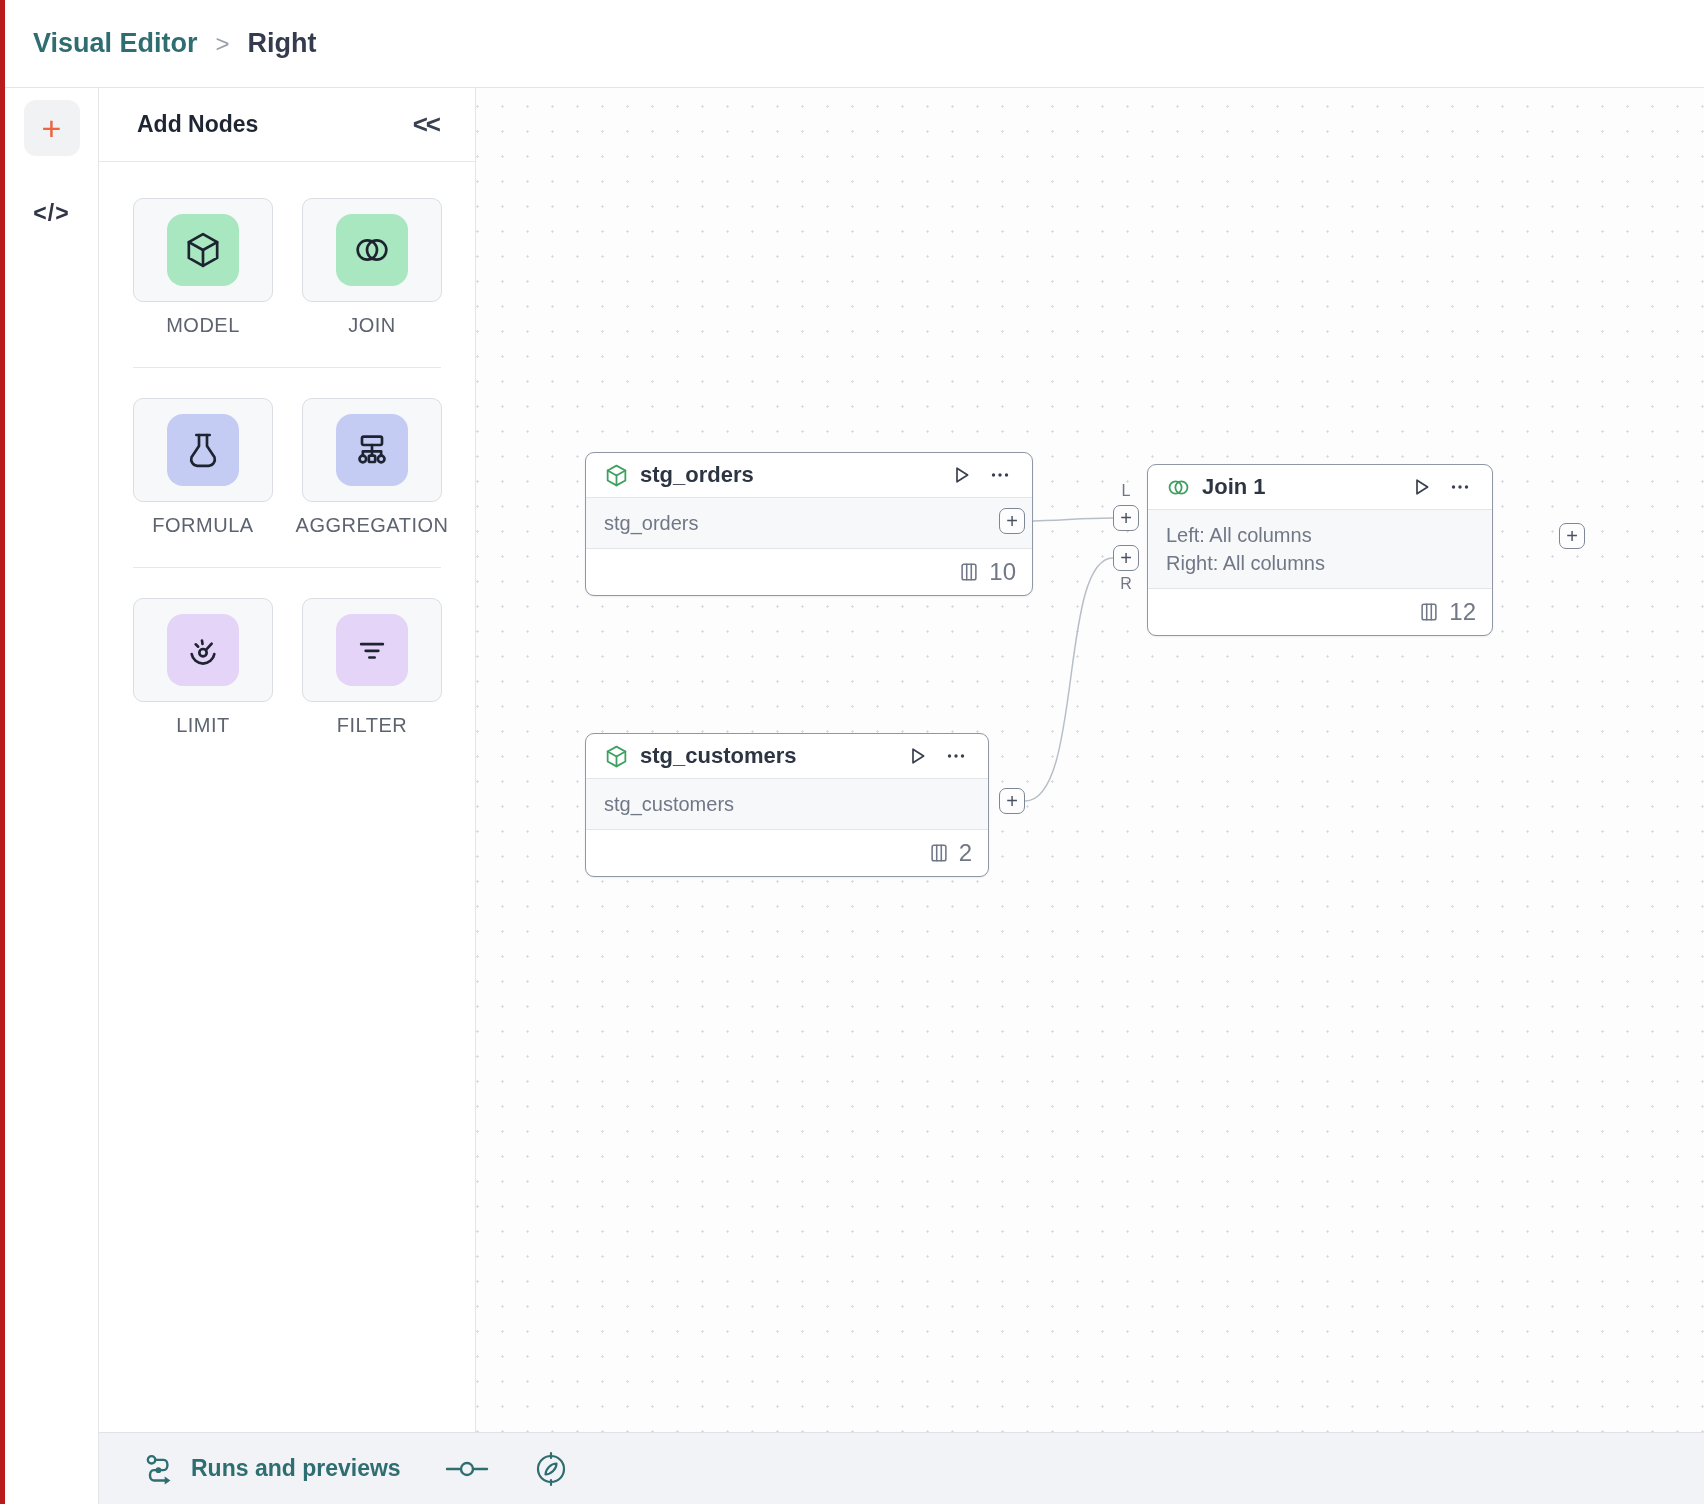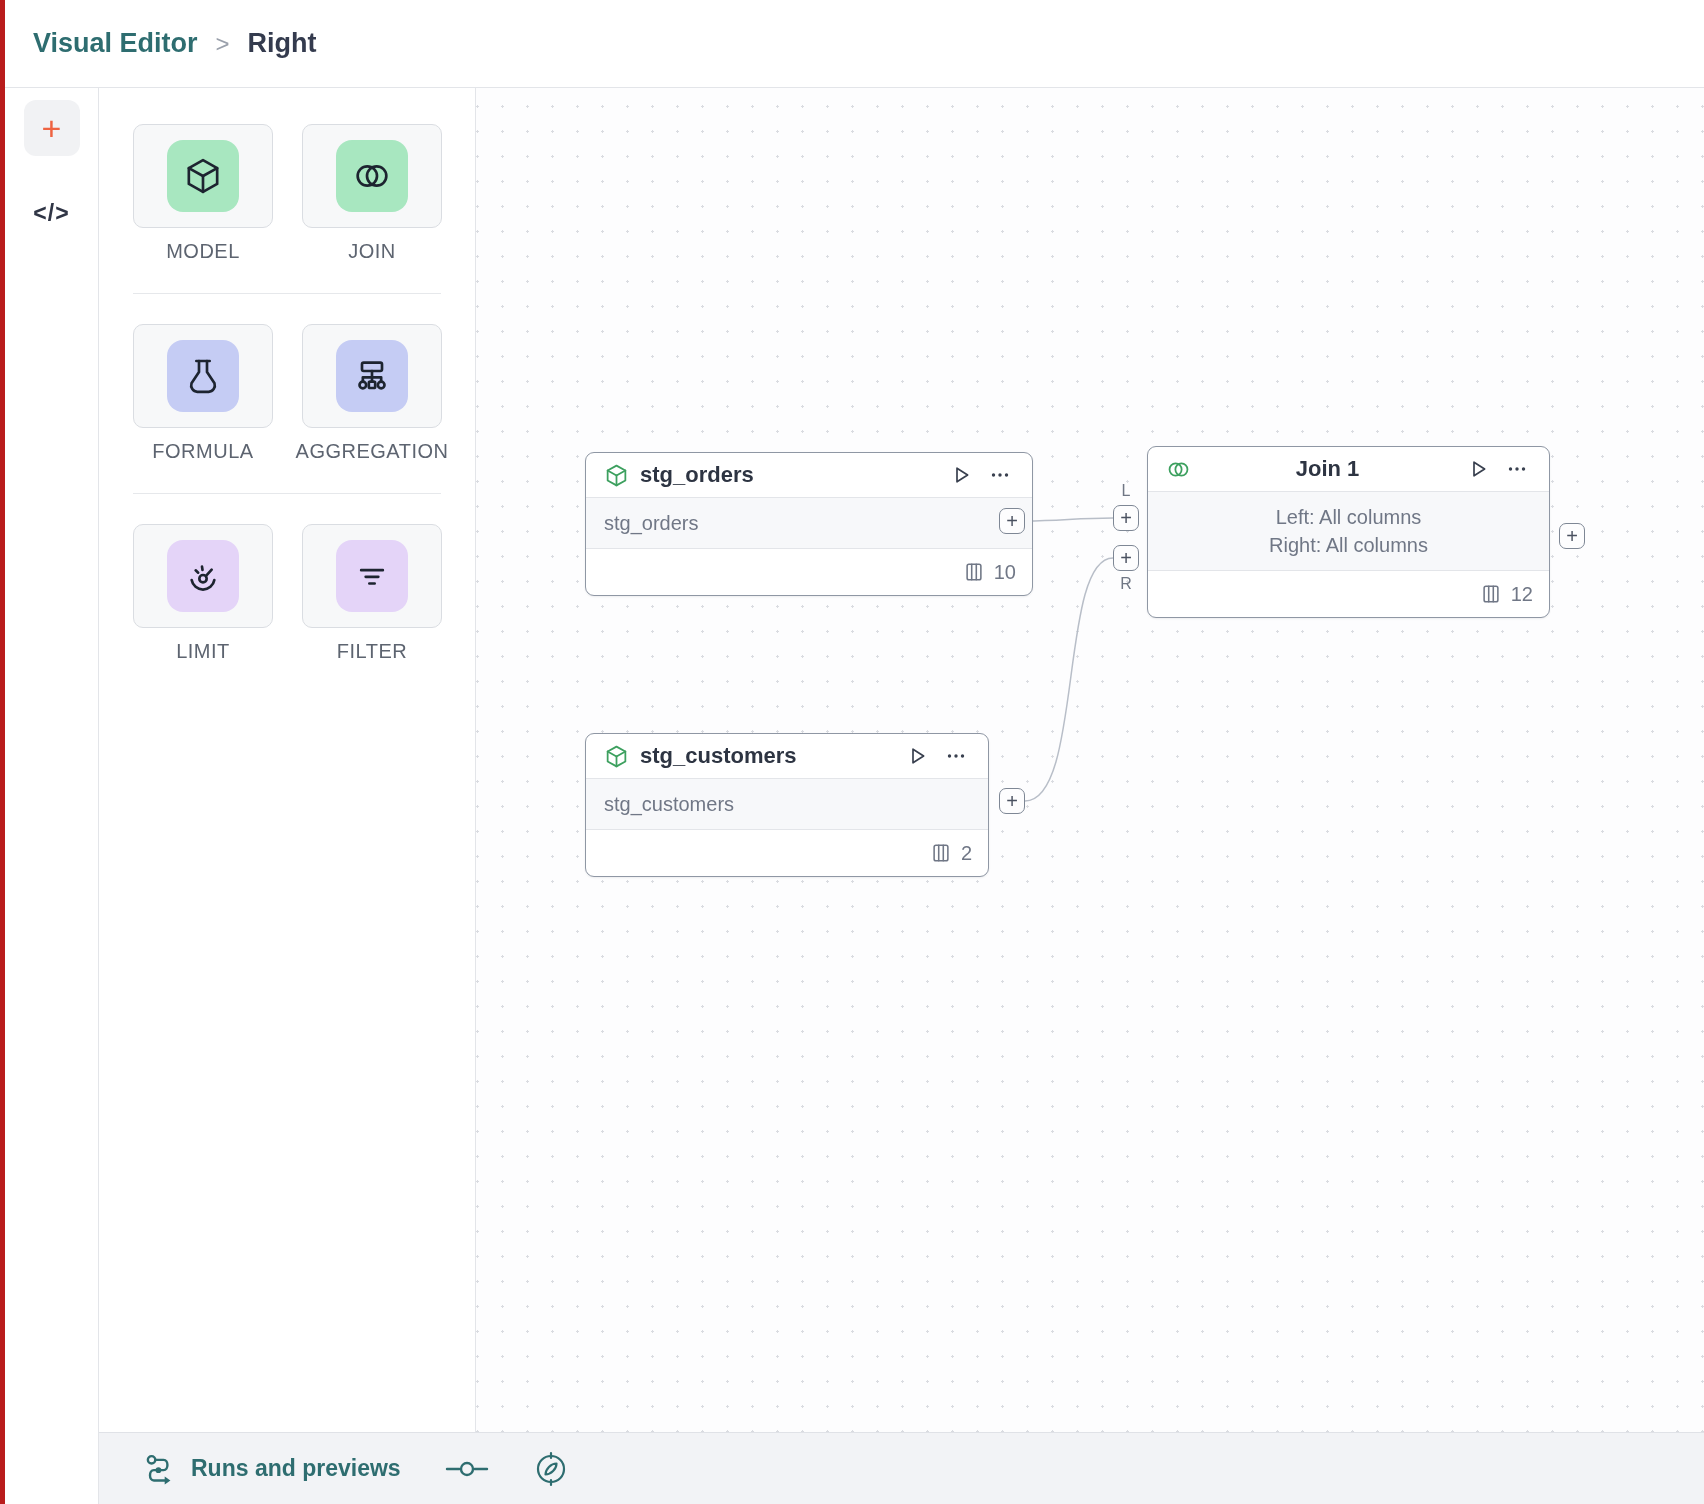--- a/index.html
+++ b/index.html
@@ -75,21 +75,21 @@
   .n-btn svg { width:24px; height:24px; }
   .play-svg { stroke:#39404f; fill:none; stroke-width:1.7; stroke-linejoin:round; }
   .dots-svg circle { fill:#39404f; }
   .node-body { background:#f7f8fa; border-top:1px solid #e3e5e9; border-bottom:1px solid #e3e5e9;
                padding:11px 18px; font-size:20px; color:#707786; }
   .node-body .body-line { display:block; line-height:28px; }
   .node-foot { height:46px; display:flex; align-items:center; justify-content:flex-end;
                gap:9px; padding:0 16px; }
   .cols-icon { width:22px; height:22px; stroke:#707786; fill:none; stroke-width:1.7;
                stroke-linecap:round; stroke-linejoin:round; }
-  .col-count { font-size:20px; color:#707786; }
+  .col-count { font-size:24px; color:#707786; }
 
   .port { position:absolute; width:26px; height:26px; border:1.3px solid #7e8795;
           border-radius:7px; background:#fdfdfe; color:#4a5160; font-size:20px;
           line-height:22px; text-align:center; cursor:pointer; padding:0; }
   .port-label { position:absolute; font-size:16px; color:#6f7684; width:26px; text-align:center; }
 
   
   .bottombar { height:72px; flex:0 0 72px; background:#f2f3f6; border-top:1px solid #e0e2e7;
                display:flex; align-items:center; padding-left:44px; gap:44px; }
   .bar-btn { border:none; background:transparent; cursor:pointer; display:flex;
@@ -119,20 +119,24 @@
       </button>
       <button class="rail-code">
         <span>&lt;/&gt;</span>
       </button>
     </aside>
 
     <div class="right-wrap">
       <div class="main-row">
 
         <aside class="panel">
+          <div class="panel-head">
+            <h2>Add Nodes</h2>
+            <button class="collapse">&lt;&lt;</button>
+          </div>
 
           <div class="tile-groups">
 
             <div class="tile-grid">
               <div class="tile-wrap">
                 <div class="tile">
                   <div class="tile-icon bg-green">
                     <svg viewBox="0 0 24 24">
                       <path d="M12 2.5 L20.5 7.25 V16.75 L12 21.5 L3.5 16.75 V7.25 Z"></path>
                       <path d="M3.5 7.25 L12 12 L20.5 7.25"></path>
@@ -250,21 +254,21 @@
             </div>
             <div class="node-foot">
               <svg class="cols-icon" viewBox="0 0 24 24">
                 <rect x="4.5" y="3.5" width="15" height="17" rx="2"></rect>
                   <path d="M9.5 3.5 V20.5 M14.5 3.5 V20.5"></path>
               </svg>
               <span class="col-count">10</span>
             </div>
           </section>
 
-          <section class="node" style="left:671px; top:358px; width:403px;text-align:center;">
+          <section class="node" style="left:671px; top:376px; width:346px;">
             <div class="node-head">
               <svg class="n-icon" viewBox="0 0 24 24">
                 <circle cx="9.2" cy="12" r="5.8"></circle>
                   <circle cx="14.8" cy="12" r="5.8"></circle>
               </svg>
               <span class="n-title">Join 1</span>
               <button class="n-btn">
                 <svg class="play-svg" viewBox="0 0 24 24">
                     <path d="M8 5.2 L18.6 12 L8 18.8 Z"></path>
                   </svg>

